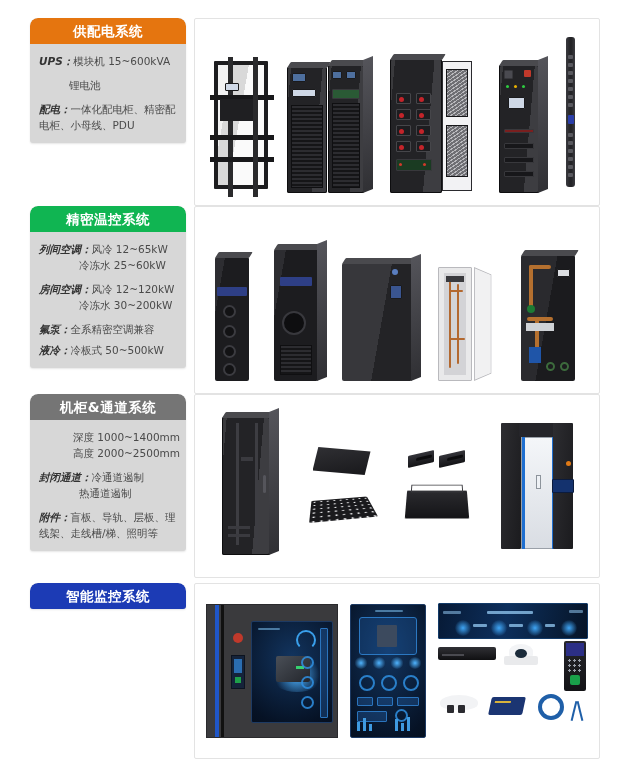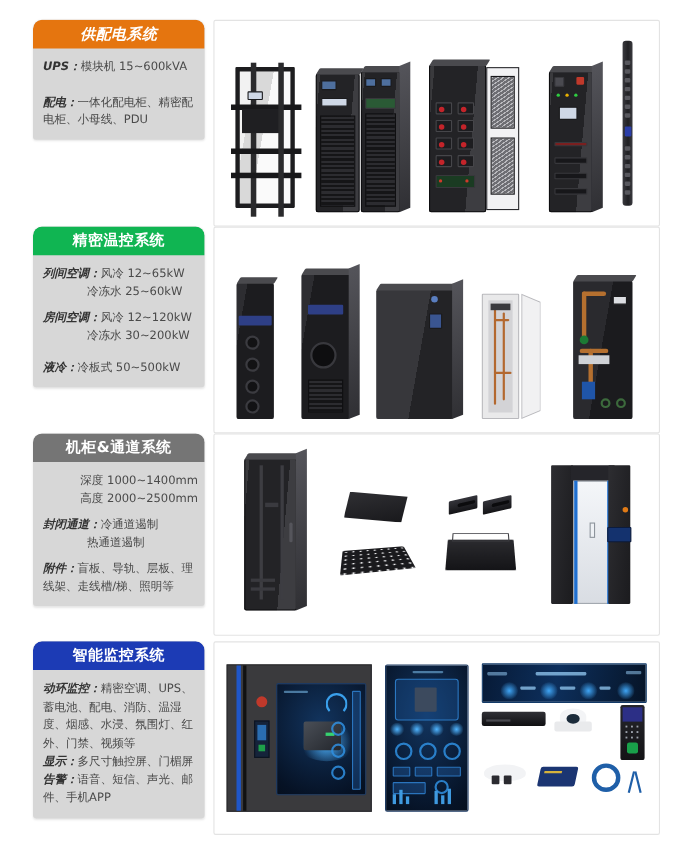--- a/index.html
+++ b/index.html
@@ -264,24 +264,25 @@
     background: radial-gradient(circle,#3fa5f5 0%, rgba(63,165,245,.05) 70%);}
   .banner .tt { position:absolute; height:3px; background:#9ed5ff; opacity:.7; border-radius:1px;}
 </style>
 </head>
 <body>
 
 <div id="page">
 
   <div class="section" style="top:18px; height:188px;">
     <div class="card">
-      <div class="card-header" style="background:#E5750F;font-style:italic;">供配电系统</div>
+      <div class="card-header" style="background:#E5750F;">供配电系统</div>
       <div class="card-body">
         <span class="line"><span class="lbl">UPS：</span><span>模块机 15~600kVA</span></span>
         <div class="gap"></div>
+        <span class="line indent"><span>锂电池</span></span>
         <div class="gap"></div>
         <span class="line wrap"><span class="lbl">配电：</span><span>一体化配电柜、精密配电柜、小母线、PDU</span></span>
       </div>
     </div>
 
     <div class="panel" style="height:188px;">
       <div class="imgrow">
 
         <div class="dev" style="width:56px;height:132px;">
           <div class="rack-frame" style="height:128px;">
@@ -388,20 +389,21 @@
   <div class="section" style="top:206px; height:188px;">
     <div class="card">
       <div class="card-header" style="background:#10B552;">精密温控系统</div>
       <div class="card-body">
         <span class="line"><span class="lbl">列间空调：</span><span>风冷 12~65kW</span></span>
         <span class="line indent-lg"><span>冷冻水 25~60kW</span></span>
         <div class="gap"></div>
         <span class="line"><span class="lbl">房间空调：</span><span>风冷 12~120kW</span></span>
         <span class="line indent-lg"><span>冷冻水 30~200kW</span></span>
         <div class="gap"></div>
+        <span class="line"><span class="lbl">氟泵：</span><span>全系精密空调兼容</span></span>
         <span class="line" style="margin-top:5px;"><span class="lbl">液冷：</span><span>冷板式 50~500kW</span></span>
       </div>
     </div>
 
     <div class="panel" style="height:188px;">
       <div class="imgrow">
         <div class="dev" style="width:38px;height:128px;">
           <div class="slim" style="position:absolute;left:0;top:4px;width:34px;height:124px;">
             <div class="cab-top"></div>
             <div class="bluebar" style="top:30px;"></div>
@@ -511,25 +513,20 @@
           <div class="kiosk" style="right:-1px;top:56px;"></div>
           <div style="position:absolute;right:2px;top:38px;width:5px;height:5px;background:#e07a16;border-radius:50%;"></div>
         </div>
       </div>
     </div>
   </div>
 
   <div class="section" style="top:583px; height:176px;">
     <div class="card">
       <div class="card-header" style="background:#1C3BB5;">智能监控系统</div>
-      <div class="card-body" style="line-height:16.5px;">
-        <span class="line wrap"><span class="lbl">动环监控：</span><span>精密空调、UPS、蓄电池、配电、消防、温湿度、烟感、水浸、氛围灯、红外、门禁、视频等</span></span>
-        <span class="line wrap"><span class="lbl">显示：</span><span>多尺寸触控屏、门楣屏</span></span>
-        <span class="line wrap"><span class="lbl">告警：</span><span>语音、短信、声光、邮件、手机APP</span></span>
-      </div>
     </div>
 
     <div class="panel" style="height:176px;">
       <div class="imgrow" style="align-items:center;padding:10px 8px;gap:6px;">
 
         <div class="dev" style="width:132px;height:134px;background:#3a3a3d;border:1px solid #2a2a2d;">
           <div style="position:absolute;left:8px;top:0;bottom:0;width:4px;background:#1f56c8;"></div>
           <div style="position:absolute;left:14px;top:0;bottom:0;width:3px;background:#111;"></div>
           <div style="position:absolute;left:26px;top:28px;width:10px;height:10px;background:#c0392b;border-radius:50%;"></div>
           <div style="position:absolute;left:24px;top:50px;width:14px;height:34px;background:#15233a;border:1px solid #0c1320;"></div>

